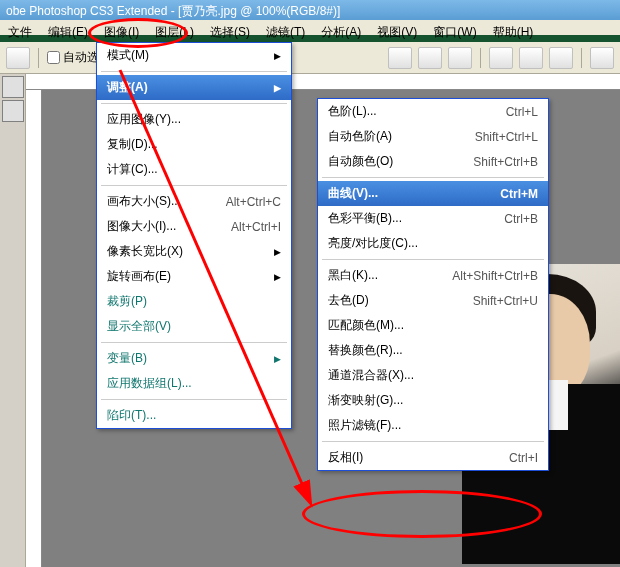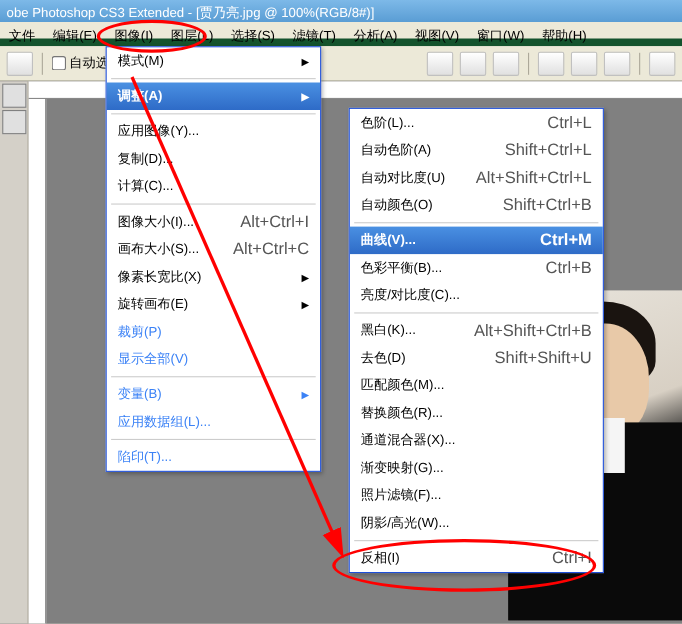--- a/index.html
+++ b/index.html
@@ -16,25 +16,25 @@
 .left-tools div{width:22px;height:22px;margin:2px;border:1px solid #808080;background:#e0e0e0;}
 .ruler-h{position:absolute;left:26px;top:0;right:0;height:16px;background:#fff;border-bottom:1px solid #888;font-size:9px;}
 .ruler-v{position:absolute;left:26px;top:16px;width:16px;bottom:0;background:#fff;border-right:1px solid #888;}
 .photo{position:absolute;right:0;top:190px;width:158px;height:300px;background:linear-gradient(160deg,#e8e4dc 0%,#d8d0c4 40%,#1a1a1a 55%,#2a2a2a 100%);overflow:hidden;}
 .face{position:absolute;right:30px;top:30px;width:82px;height:104px;background:#e8c9a8;border-radius:48% 48% 42% 42%;}
 .hair{position:absolute;right:24px;top:10px;width:96px;height:76px;background:#1a1410;border-radius:52% 52% 30% 30%;}
 .suit{position:absolute;right:0;top:120px;width:158px;height:180px;background:#0a0a0a;}
 .collar{position:absolute;right:52px;top:116px;width:36px;height:50px;background:#f5f5f5;}
 .dropdown{position:absolute;background:#fff;border:1px solid #1d4ed8;box-shadow:2px 2px 4px rgba(0,0,0,0.3);z-index:100;}
 .dd-item{padding:4px 10px;display:flex;justify-content:space-between;align-items:center;min-height:20px;white-space:nowrap;cursor:default;}
-.dd-item.disabled{color:#3b82f6;}
+.dd-item.disabled{color:#0f766e;}
 .dd-item.highlight{background:linear-gradient(to bottom,#4a90e2,#2e6bc7);color:#fff;font-weight:bold;}
 .dd-sep{height:1px;background:#ccc;margin:3px 4px;}
 .dd-arrow{font-size:9px;margin-left:12px;}
-.shortcut{color:#555;margin-left:22px;font-size:15px;}
+.shortcut{color:#555;margin-left:22px;font-size:12px;}
 .dd-item.highlight .shortcut{color:#fff;}
 .dd1{left:96px;top:42px;width:196px;}
 .dd2{left:317px;top:70px;width:232px;margin-top:28px;}
 .red-circle-1{position:absolute;left:88px;top:18px;width:100px;height:30px;border:3px solid #ff0000;border-radius:50%;z-index:200;pointer-events:none;}
 .red-circle-2{position:absolute;left:302px;top:490px;width:240px;height:48px;border:3px solid #ff0000;border-radius:50%;z-index:200;pointer-events:none;}
 svg.red-arrow{position:absolute;left:100px;top:60px;width:280px;height:460px;z-index:200;pointer-events:none;}
 </style>
 </head>
 <body>
 
@@ -102,28 +102,28 @@
       <span>应用图像(Y)...</span>
     </div>
   <div class="dd-item">
       <span>复制(D)...</span>
     </div>
   <div class="dd-item">
       <span>计算(C)...</span>
     </div>
   <div class="dd-sep"></div>
   <div class="dd-item">
+      <span>画布大小(S)...</span>
+      <span class="shortcut">Alt+Ctrl+C</span>
+    </div>
+  <div class="dd-item">
       <span>图像大小(I)...</span>
       <span class="shortcut">Alt+Ctrl+I</span>
     </div>
   <div class="dd-item">
-      <span>画布大小(S)...</span>
-      <span class="shortcut">Alt+Ctrl+C</span>
-    </div>
-  <div class="dd-item">
       <span>像素长宽比(X)</span>
       <span class="dd-arrow">▶</span>
     </div>
   <div class="dd-item">
       <span>旋转画布(E)</span>
       <span class="dd-arrow">▶</span>
     </div>
   <div class="dd-item disabled">
       <span>裁剪(P)</span>
     </div>
@@ -145,24 +145,20 @@
 </div>
 
 <div class="dropdown dd2">
   <div class="dd-item">
       <span>色阶(L)...</span>
       <span class="shortcut">Ctrl+L</span>
     </div>
   <div class="dd-item">
       <span>自动色阶(A)</span>
       <span class="shortcut">Shift+Ctrl+L</span>
-    </div>
-  <div class="dd-item">
-      <span>自动对比度(U)</span>
-      <span class="shortcut">Alt+Shift+Ctrl+L</span>
     </div>
   <div class="dd-item">
       <span>自动颜色(O)</span>
       <span class="shortcut">Shift+Ctrl+B</span>
     </div>
   <div class="dd-sep"></div>
   <div class="dd-item highlight">
       <span>曲线(V)...</span>
       <span class="shortcut">Ctrl+M</span>
     </div>
@@ -173,39 +169,36 @@
   <div class="dd-item">
       <span>亮度/对比度(C)...</span>
     </div>
   <div class="dd-sep"></div>
   <div class="dd-item">
       <span>黑白(K)...</span>
       <span class="shortcut">Alt+Shift+Ctrl+B</span>
     </div>
   <div class="dd-item">
       <span>去色(D)</span>
-      <span class="shortcut">Shift+Shift+U</span>
+      <span class="shortcut">Shift+Ctrl+U</span>
     </div>
   <div class="dd-item">
       <span>匹配颜色(M)...</span>
     </div>
   <div class="dd-item">
       <span>替换颜色(R)...</span>
     </div>
   <div class="dd-item">
       <span>通道混合器(X)...</span>
     </div>
   <div class="dd-item">
       <span>渐变映射(G)...</span>
     </div>
   <div class="dd-item">
       <span>照片滤镜(F)...</span>
-    </div>
-  <div class="dd-item">
-      <span>阴影/高光(W)...</span>
     </div>
   <div class="dd-sep"></div>
   <div class="dd-item">
       <span>反相(I)</span>
       <span class="shortcut">Ctrl+I</span>
     </div>
 
 </div>
 
 <div class="red-circle-1"></div>

